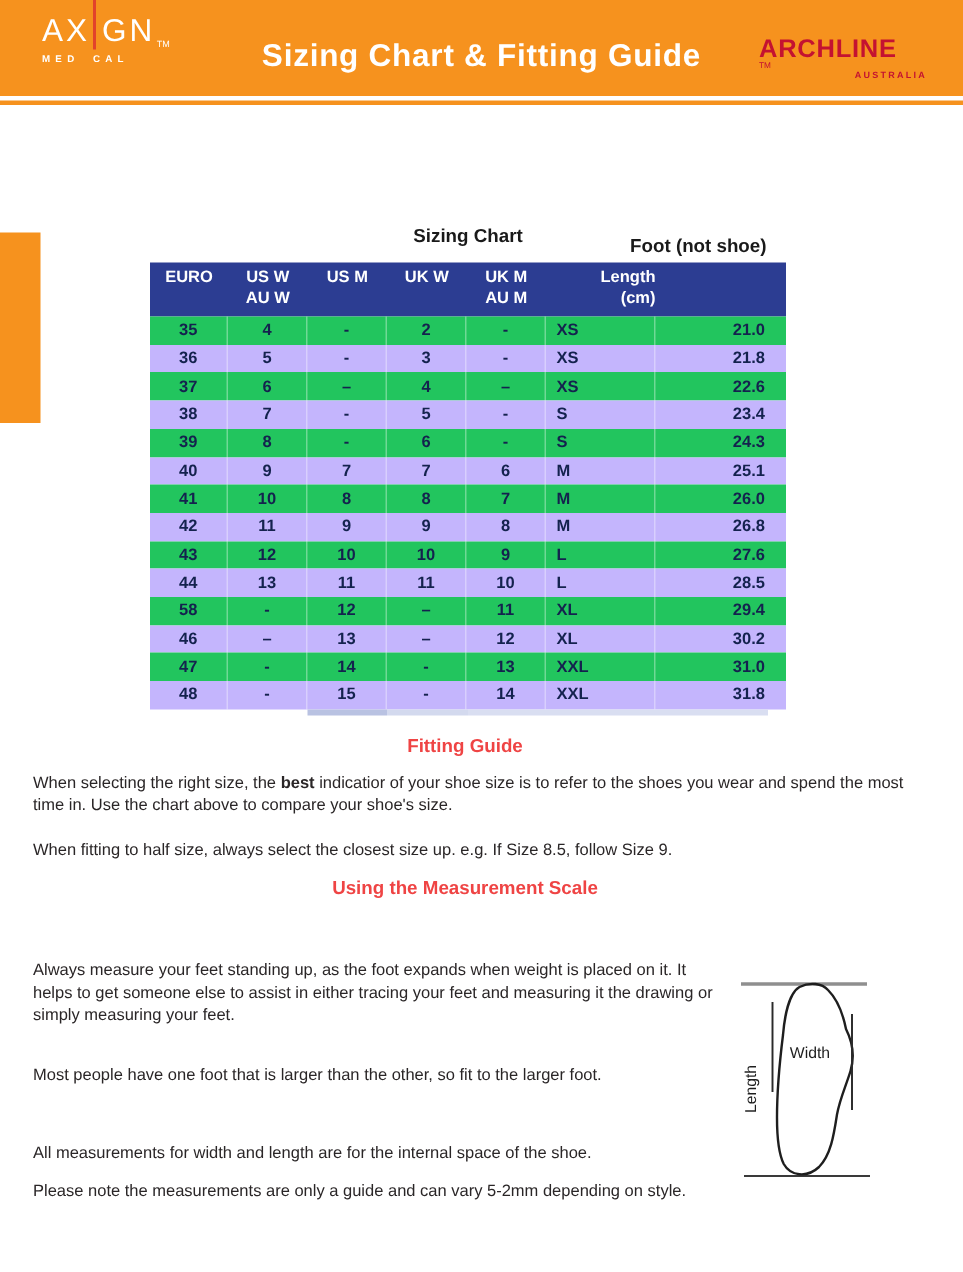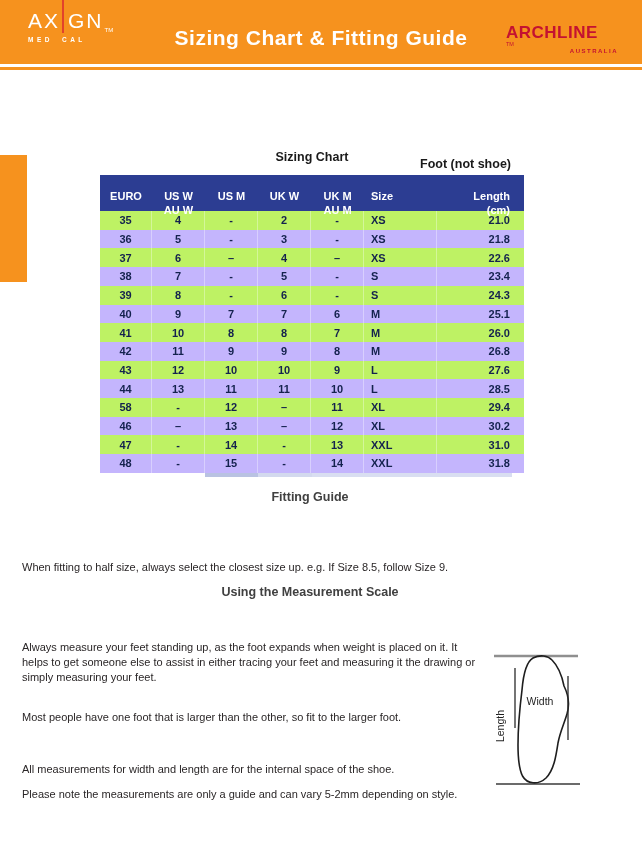--- a/index.html
+++ b/index.html
@@ -34,41 +34,41 @@
        display:flex;flex-direction:column;justify-content:center;align-items:center;
        color:#fff;font-size:10.5px;font-weight:700;line-height:13px;text-align:center;}
 
   
   .tbl-title{position:absolute;left:100px;top:150px;width:424px;text-align:center;
              font-size:12.5px;font-weight:700;color:#1a1a1a;}
   .tbl-note{position:absolute;left:100px;top:157px;width:411px;text-align:right;
             font-size:12.5px;font-weight:700;color:#1a1a1a;}
   .tbl{position:absolute;left:100px;top:175px;width:424px;}
   .thead{display:flex;background:#2C3D92;height:36px;}
-  .th{color:#fff;font-size:11px;font-weight:700;line-height:14px;padding-top:14px;box-sizing:border-box;}
-  .tr{display:flex;height:18.71px;background:#bef264;}
+  .th{color:#fff;font-size:11px;font-weight:700;line-height:14px;padding-top:3px;box-sizing:border-box;}
+  .tr{display:flex;height:18.71px;background:#22c55e;}
   .tr.alt{background:#c4b5fd;}
   .td{display:flex;align-items:center;justify-content:center;font-size:11px;font-weight:700;
       color:#14224E;box-sizing:border-box;border-right:1px solid rgba(255,255,255,.35);}
   .td.col6{border-right:none;}
   .col0{width:52px;} .col1{width:53px;} .col2{width:53px;} .col3{width:53px;}
   .col4{width:53px;} .col5{width:73px;} .col6{width:87px;}
   .th{text-align:center;}
   .th.col5, .td.col5{justify-content:flex-start;text-align:left;padding-left:7px;}
   .th.col6, .td.col6{justify-content:flex-end;text-align:right;padding-right:14px;}
   .artifact{position:absolute;height:4px;}
   .a1{left:205px;top:437px;width:53px;background:#B9C2E2;top:437px;}
   
   .artifact{top:473px;}
   .a1{left:205px;width:53px;background:#B9C2E2;}
   .a2{left:258px;width:54px;background:#D3D9EE;}
   .a3{left:312px;width:200px;background:#D9DEF1;}
 
   
-  .h2{position:absolute;left:0;width:620px;text-align:center;font-size:12.5px;font-weight:700;color:#404040;}
+  .h2{position:absolute;left:0;width:620px;text-align:center;font-size:12.5px;font-weight:700;color:#ef4444;}
   .para{position:absolute;left:22px;font-size:11px;line-height:15px;color:#2a2627;}
   .fg-h{top:490px;}
   .fg-p1{top:515px;max-width:600px;}
   .fg-p2{top:560px;max-width:600px;}
   .ms-h{top:585px;}
   .ms-p1{top:610px;max-width:600px;}
   .ms-p2{top:640px;max-width:455px;}
   .ms-p3{top:710px;max-width:470px;}
   .ms-p4{top:762px;max-width:470px;}
   .ms-p5{top:787px;max-width:445px;}
@@ -131,23 +131,20 @@
         <div class="th col2">
           <div>US M</div>
         </div>
         <div class="th col3">
           <div>UK W</div>
         </div>
         <div class="th col4">
           <div>UK M</div>
           <div>AU M</div>
         </div>
-        <div class="th col5">
-          <div>Size</div>
-        </div>
         <div class="th col6">
           <div>Length</div>
           <div>(cm)</div>
         </div>
       </div>
     <div class="tbody">
         <div class="tr">
           <div class="td col0">35</div>
           <div class="td col1">4</div>
           <div class="td col2">-</div>
@@ -273,20 +270,21 @@
           <div class="td col5">XXL</div>
           <div class="td col6">31.8</div>
         </div>
       </div>
   </div>
   <div class="artifact a1"></div>
   <div class="artifact a2"></div>
   <div class="artifact a3"></div>
 
   <div class="h2 fg-h">Fitting Guide</div>
+  <div class="para fg-p1"><span>When selecting the right size, the </span><b>best</b><span> indicatior of your shoe size is to refer to the shoes you wear and spend the most time in. Use the chart above to compare your shoe's size.</span></div>
   <div class="para fg-p2">When fitting to half size, always select the closest size up. e.g. If Size 8.5, follow Size 9.</div>
 
   <div class="h2 ms-h">Using the Measurement Scale</div>
   <div class="para ms-p2">Always measure your feet standing up, as the foot expands when weight is placed on it. It helps to get someone else to assist in either tracing your feet and measuring it the drawing or simply measuring your feet.</div>
   <div class="para ms-p3">Most people have one foot that is larger than the other, so fit to the larger foot.</div>
   <div class="para ms-p4">All measurements for width and length are for the internal space of the shoe.</div>
   <div class="para ms-p5">Please note the measurements are only a guide and can vary 5-2mm depending on style.</div>
 
   <svg class="foot-svg" width="152" height="148" viewBox="0 0 152 148">
     <line x1="6" y1="10" x2="90" y2="10" stroke="#8f8f8f" stroke-width="2.4"></line>

